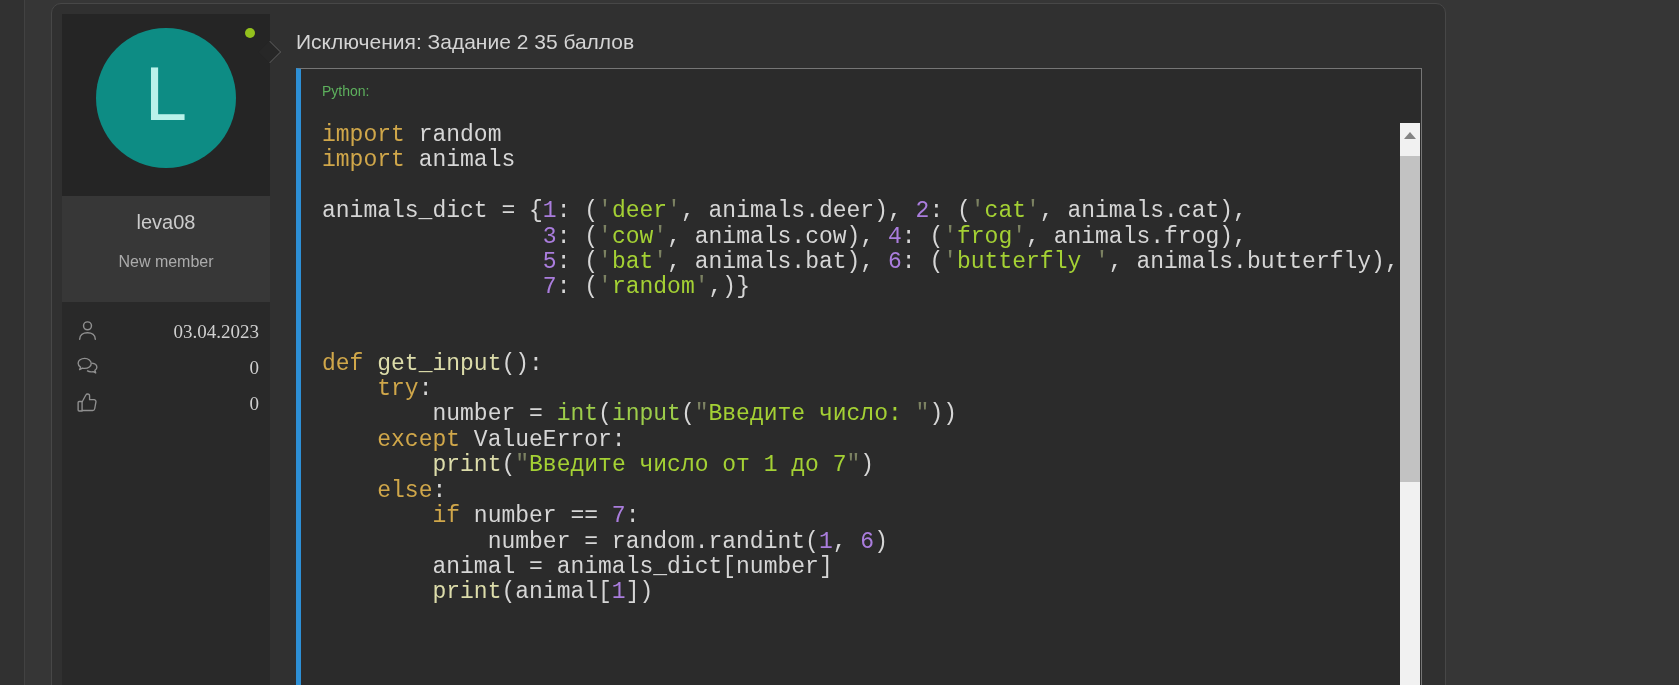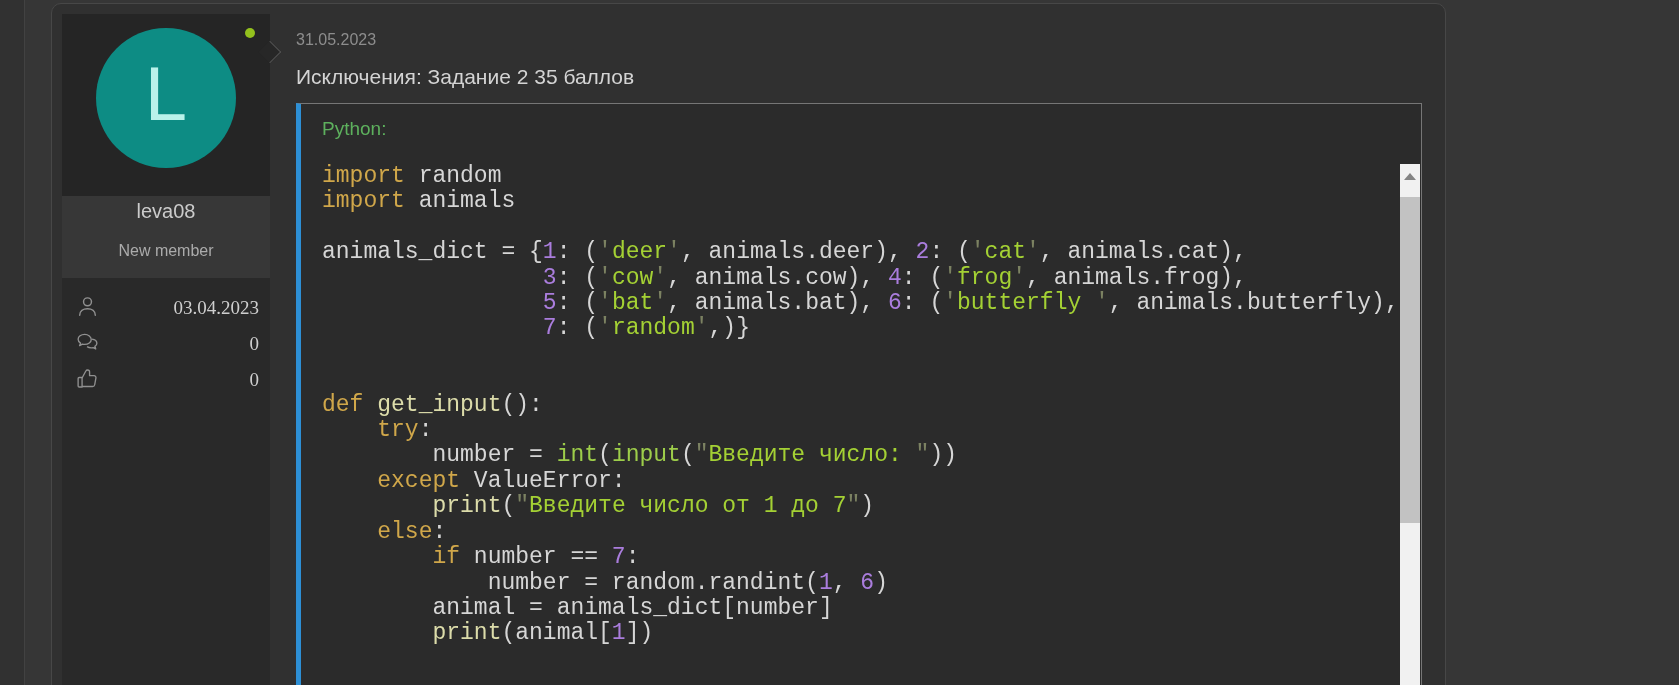--- a/index.html
+++ b/index.html
@@ -42,21 +42,21 @@
     position:absolute; top:14px; right:15px; width:10px; height:10px;
     border-radius:50%; background:var(--online-dot,#93c11d);
   }
   .cell-arrow {
     position:absolute; right:-8px; top:30px; width:16px; height:16px;
     background:#272727;
     border-top:1px solid #525252; border-right:1px solid #525252;
     transform:rotate(45deg);
   }
   .name-section {
-    height:82px; background:#373737; text-align:center; padding-top:4px;
+    height:106px; background:#373737; text-align:center; padding-top:15px;
   }
   .username { font-size:20px; color:#cbcbcb; }
   .user-role { font-size:16px; color:#ababab; margin-top:19px; }
   .stats-section {
     background:#292929; height:436px; padding:18px 11px 0 13px;
   }
   .stat-row {
     display:flex; justify-content:space-between; align-items:center;
     margin-bottom:12px; height:24px;
   }
@@ -72,21 +72,21 @@
   .post-date { margin-top:17px; font-size:16px; color:#8d8d8d; }
   .post-title { margin-top:16px; font-size:21px; font-weight:400; color:#d4d4d4; }
   
   .code-block {
     margin-top:14px; height:640px;
     background:#2b2b2b;
     border:1px solid #767676;
     border-left:5px solid var(--code-border-accent,#2d8fd5);
   }
   .code-lang-label {
-    padding:14px 0 0 21px; font-size:19px;
+    padding:14px 0 0 21px; font-size:14px;
     color:var(--label-green,#5db05d);
   }
   .code-scroll-area {
     position:relative; margin-top:16px; height:585px; overflow:hidden;
   }
   .code-lines {
     padding:8px 30px 0 21px;
     font-family:Liberation Mono, monospace;
     font-size:23px; line-height:25.4px;
     white-space:pre;
@@ -162,21 +162,20 @@
             <path d="M6.8 11v9.2H4a1 1 0 0 1-1-1V12a1 1 0 0 1 1-1h2.8z"></path>
             <path d="M6.8 11.5l3.6-6.7c.3-.6 1-1 1.7-1 1 0 1.9.9 1.9 1.9v3.6h4.3c1.1 0 2 1 1.8 2.1l-1.2 6.6c-.2 1-1 1.7-2 1.7H6.8"></path>
           </svg>
         </span>
         <span class="stat-value">0</span>
       </div>
     </div>
   </div>
 
   <div class="content-col">
-    <div class="post-date">31.05.2023</div>
     <div class="post-title">Исключения: Задание 2 35 баллов</div>
 
     <div class="code-block">
       <div class="code-lang-label">Python:</div>
       <div class="code-scroll-area">
         <div class="code-lines"><div><span class="tk-k">import</span><span class="tk-p"> random</span></div><div><span class="tk-k">import</span><span class="tk-p"> animals</span></div><div>&nbsp;</div><div><span class="tk-p">animals_dict = {</span><span class="tk-n">1</span><span class="tk-p">: (</span><span class="tk-q">'</span><span class="tk-s">deer</span><span class="tk-q">'</span><span class="tk-p">, animals.deer), </span><span class="tk-n">2</span><span class="tk-p">: (</span><span class="tk-q">'</span><span class="tk-s">cat</span><span class="tk-q">'</span><span class="tk-p">, animals.cat),</span></div><div><span class="tk-p">                </span><span class="tk-n">3</span><span class="tk-p">: (</span><span class="tk-q">'</span><span class="tk-s">cow</span><span class="tk-q">'</span><span class="tk-p">, animals.cow), </span><span class="tk-n">4</span><span class="tk-p">: (</span><span class="tk-q">'</span><span class="tk-s">frog</span><span class="tk-q">'</span><span class="tk-p">, animals.frog),</span></div><div><span class="tk-p">                </span><span class="tk-n">5</span><span class="tk-p">: (</span><span class="tk-q">'</span><span class="tk-s">bat</span><span class="tk-q">'</span><span class="tk-p">, animals.bat), </span><span class="tk-n">6</span><span class="tk-p">: (</span><span class="tk-q">'</span><span class="tk-s">butterfly </span><span class="tk-q">'</span><span class="tk-p">, animals.butterfly),</span></div><div><span class="tk-p">                </span><span class="tk-n">7</span><span class="tk-p">: (</span><span class="tk-q">'</span><span class="tk-s">random</span><span class="tk-q">'</span><span class="tk-p">,)}</span></div><div>&nbsp;</div><div>&nbsp;</div><div><span class="tk-k">def</span><span class="tk-p"> </span><span class="tk-f">get_input</span><span class="tk-p">():</span></div><div><span class="tk-p">    </span><span class="tk-k">try</span><span class="tk-p">:</span></div><div><span class="tk-p">        number = </span><span class="tk-b">int</span><span class="tk-p">(</span><span class="tk-b">input</span><span class="tk-p">(</span><span class="tk-q">"</span><span class="tk-s">Введите число: </span><span class="tk-q">"</span><span class="tk-p">))</span></div><div><span class="tk-p">    </span><span class="tk-k">except</span><span class="tk-p"> ValueError:</span></div><div><span class="tk-p">        </span><span class="tk-f">print</span><span class="tk-p">(</span><span class="tk-q">"</span><span class="tk-s">Введите число от 1 до 7</span><span class="tk-q">"</span><span class="tk-p">)</span></div><div><span class="tk-p">    </span><span class="tk-k">else</span><span class="tk-p">:</span></div><div><span class="tk-p">        </span><span class="tk-k">if</span><span class="tk-p"> number == </span><span class="tk-n">7</span><span class="tk-p">:</span></div><div><span class="tk-p">            number = random.randint(</span><span class="tk-n">1</span><span class="tk-p">, </span><span class="tk-n">6</span><span class="tk-p">)</span></div><div><span class="tk-p">        animal = animals_dict[number]</span></div><div><span class="tk-p">        </span><span class="tk-f">print</span><span class="tk-p">(animal[</span><span class="tk-n">1</span><span class="tk-p">])</span></div></div>
         <div class="scrollbar">
           <div class="scroll-btn">
             <span class="arrow-up"></span>
           </div>

